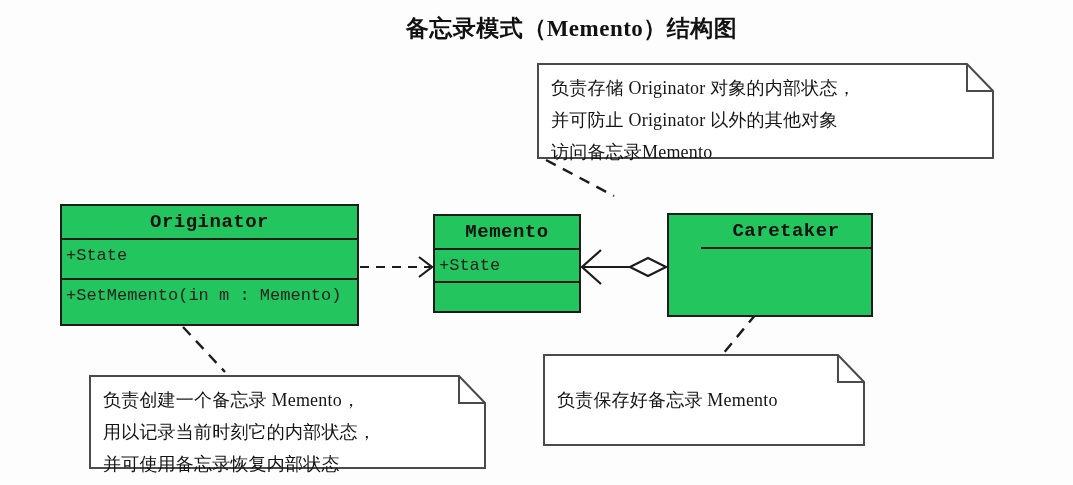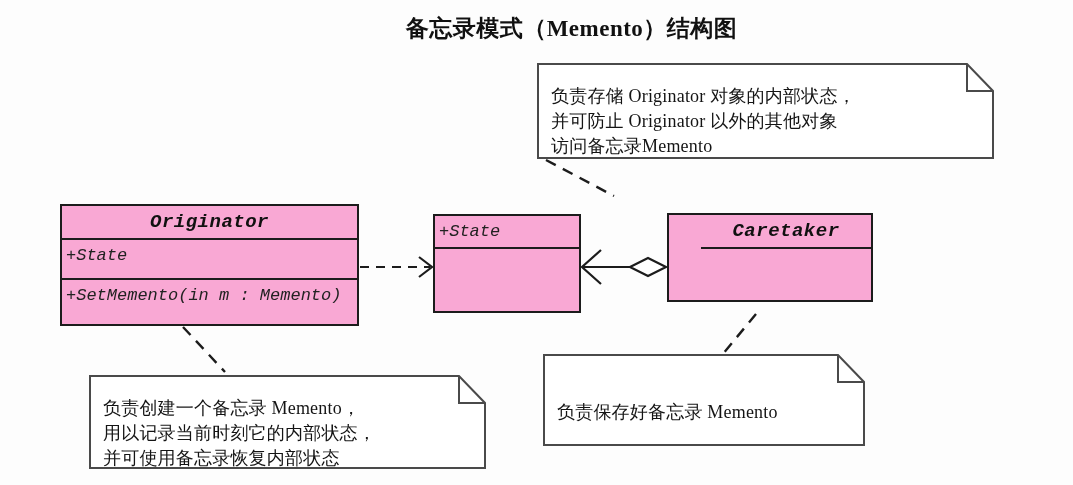--- a/index.html
+++ b/index.html
@@ -38,23 +38,22 @@
     top: 0;
     width: 1073px;
     height: 485px;
     pointer-events: none;
   }
   
   .uml-class {
     position: absolute;
     box-sizing: border-box;
     border: 2px solid #1c1c1c;
-    background: #f9a8d4;
+    background: #22c55e;
     font-family: "Liberation Mono", "DejaVu Sans Mono", monospace;
-    font-style: italic;
   }
   .uml-name {
     box-sizing: border-box;
     width: 100%;
     text-align: center;
     font-weight: bold;
     font-size: 19px;
     letter-spacing: 0.5px;
     color: #111111;
     display: flex;
@@ -90,25 +89,24 @@
     top: 0;
     display: block;
   }
   .note-text {
     position: absolute;
     left: 14px;
     top: 9px;
     right: 10px;
     font-family: "Liberation Serif", "DejaVu Serif", serif;
     font-size: 18px;
-    line-height: 25px;
+    line-height: 32px;
     color: #141414;
     white-space: pre-line;
     letter-spacing: 0.2px;
-    margin-top: 12px;
   }
   .note-text.centered-v {
     top: 50%;
     transform: translateY(-50%);
   }
 </style>
 </head>
 <body>
 
 <div id="canvas">
@@ -137,25 +135,26 @@
     <line x1="756" y1="314" x2="708" y2="372" stroke="#1c1c1c" stroke-width="2.4" stroke-dasharray="11 8"></line>
   </svg>
 
   <div class="uml-class" id="cls-originator" style="left:60px; top:204px; width:299px; height:122px;">
     <div class="uml-name" style="height:34px;">Originator</div>
     <div class="uml-section divided" style="height:40px;">+State</div>
     <div class="uml-section" style="height:60px;"><span>+SetMemento(in m : Memento)</span><br></div>
   </div>
 
   <div class="uml-class" id="cls-memento" style="left:433px; top:214px; width:148px; height:99px;">
+    <div class="uml-name" style="height:34px;">Memento</div>
     <div class="uml-section divided" style="height:33px;">+State</div>
     <div class="uml-section empty" style="height:28px;"></div>
   </div>
 
-  <div class="uml-class" id="cls-caretaker" style="left:667px; top:213px; width:206px; height:89px;padding-left:32px;">
+  <div class="uml-class" id="cls-caretaker" style="left:667px; top:213px; width:206px; height:104px;padding-left:32px;">
     <div class="uml-name" style="height:34px;">Caretaker</div>
     <div class="uml-section empty" style="height:29px;"></div>
   </div>
 
   <div class="note" id="note-memento" style="left:537px; top:63px; width:457px; height:96px;">
     <svg width="457" height="96" viewBox="0 0 457 96">
       <path d="M 1 1 L 430 1 L 456 28 L 456 95 L 1 95 Z" fill="#ffffff" stroke="#4a4a4a" stroke-width="2"></path>
       <path d="M 430 1 L 430 28 L 456 28" fill="none" stroke="#4a4a4a" stroke-width="2"></path>
     </svg>
     <div class="note-text">负责存储 Originator 对象的内部状态，

